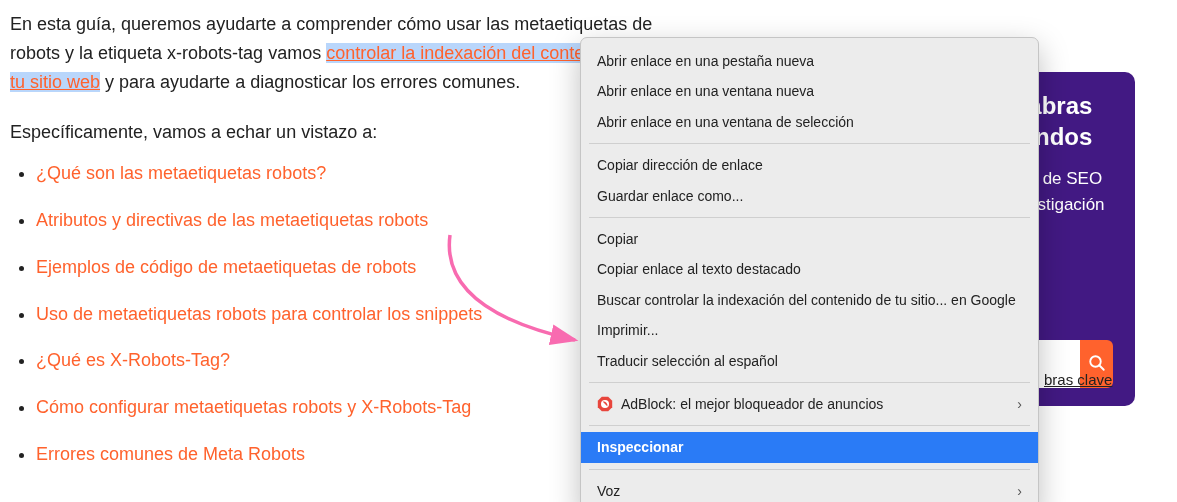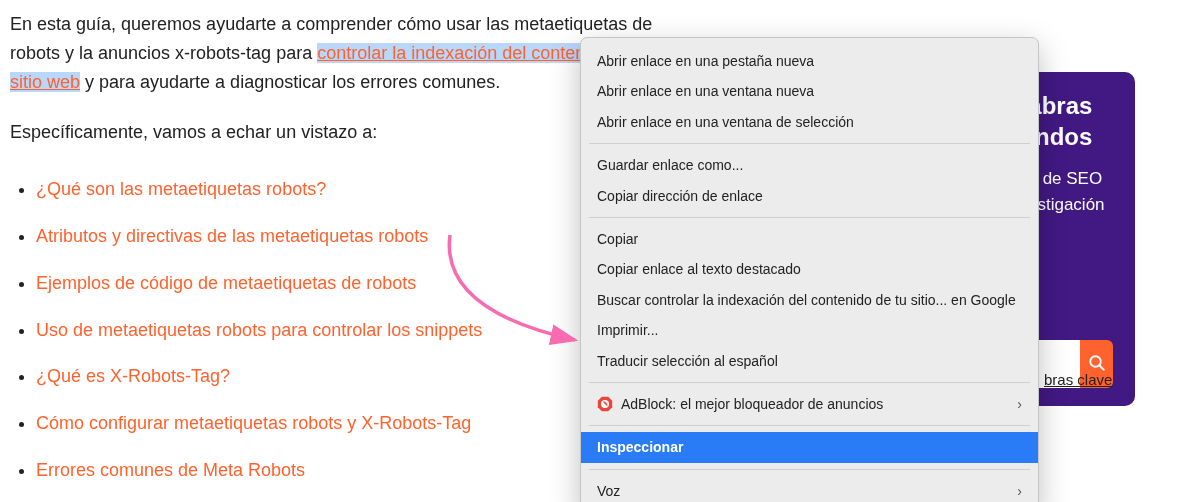--- a/index.html
+++ b/index.html
@@ -24,21 +24,21 @@
   .link {
     color: #ff622d;
     text-decoration: underline;
     text-decoration-color: #ff622d;
     cursor: pointer;
   }
   .highlight {
     background: #b9d6fb;
   }
   .subhead {
-    margin-bottom: 28px;
+    margin-bottom: 12px;
   }
   ul.toc {
     list-style: disc;
     padding-left: 26px;
   }
   ul.toc li {
     color: #222;
     margin-bottom: 18px;
     font-size: 18px;
   }
@@ -160,21 +160,21 @@
     top: 230px;
     left: 430px;
     pointer-events: none;
   }
 </style>
 </head>
 <body>
 
 <div class="content">
   <p class="intro">
-    <span>En esta guía, queremos ayudarte a comprender cómo usar las metaetiquetas de robots y la anuncios x-robots-tag para </span><a class="link"><span class="highlight">controlar la indexación del contenido de tu sitio web</span></a><span> y para ayudarte a diagnosticar los errores comunes.</span>
+    <span>En esta guía, queremos ayudarte a comprender cómo usar las metaetiquetas de robots y la etiqueta x-robots-tag vamos </span><a class="link"><span class="highlight">controlar la indexación del contenido de tu sitio web</span></a><span> y para ayudarte a diagnosticar los errores comunes.</span>
   </p>
   <p class="subhead">Específicamente, vamos a echar un vistazo a:</p>
   <ul class="toc">
     <li><a>¿Qué son las metaetiquetas robots?</a></li>
     <li><a>Atributos y directivas de las metaetiquetas robots</a></li>
     <li><a>Ejemplos de código de metaetiquetas de robots</a></li>
     <li><a>Uso de metaetiquetas robots para controlar los snippets</a></li>
     <li><a>¿Qué es X-Robots-Tag?</a></li>
     <li><a>Cómo configurar metaetiquetas robots y X-Robots-Tag</a></li>
     <li><a>Errores comunes de Meta Robots</a></li>
@@ -216,26 +216,26 @@
       <div class="ctx-item">
         <span class="left">
           <span>Abrir enlace en una ventana de selección</span>
         </span>
       </div>
     </div>
     <div class="ctx-sep"></div>
     <div class="ctx-group">
       <div class="ctx-item">
         <span class="left">
+          <span>Copiar dirección de enlace</span>
+        </span>
+      </div>
+      <div class="ctx-item">
+        <span class="left">
           <span>Guardar enlace como...</span>
-        </span>
-      </div>
-      <div class="ctx-item">
-        <span class="left">
-          <span>Copiar dirección de enlace</span>
         </span>
       </div>
     </div>
     <div class="ctx-sep"></div>
     <div class="ctx-group">
       <div class="ctx-item">
         <span class="left">
           <span>Copiar</span>
         </span>
       </div>

